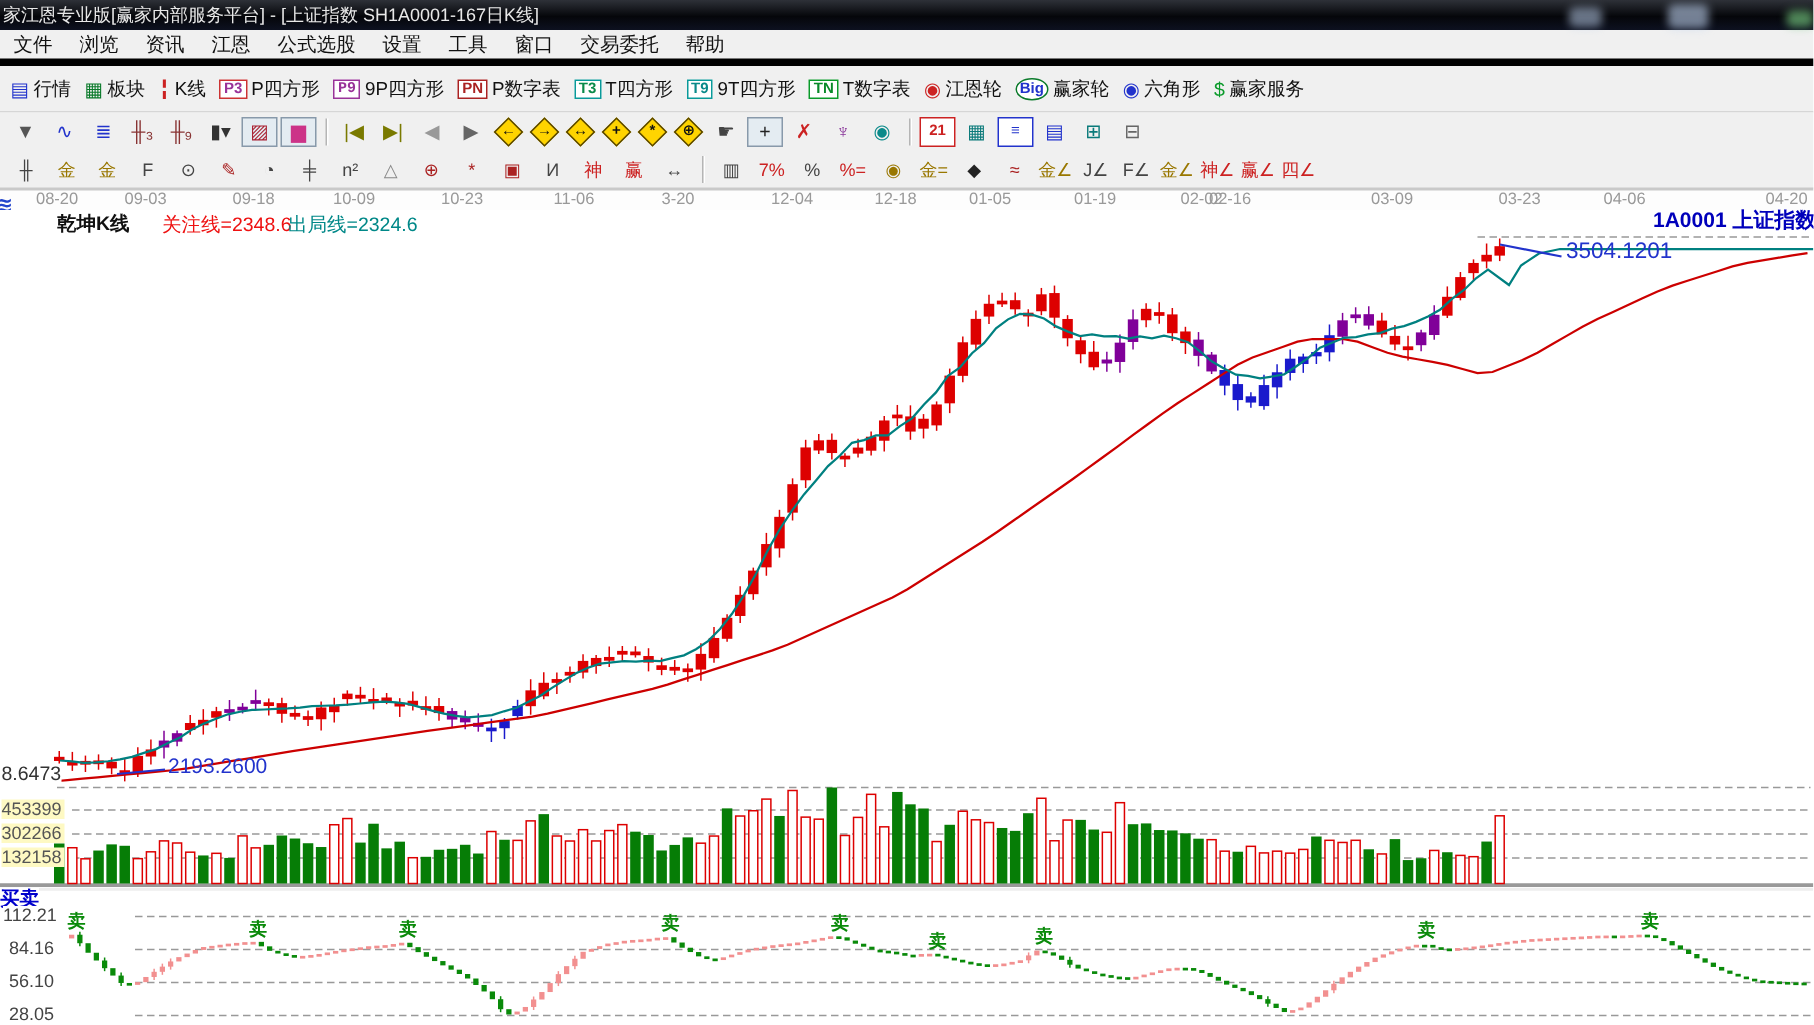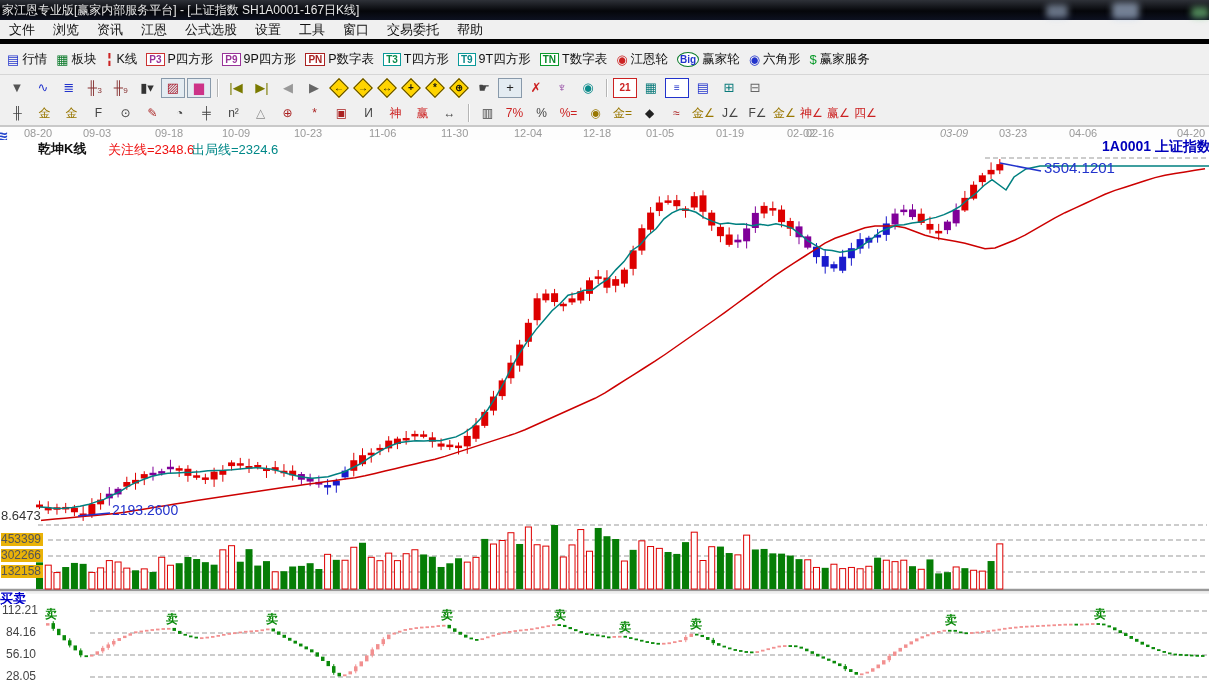--- a/index.html
+++ b/index.html
@@ -37,21 +37,21 @@
   .chart{position:absolute;left:0;top:140px;width:1095px;height:543px;background:#fff}
   .chart svg{position:absolute;left:0;top:0}
   .lbl{position:absolute;white-space:nowrap;line-height:1.1}
   .hdr-name{left:38px;top:2px;font-size:13px;font-weight:bold;color:#111}
   .hdr-watch{left:108px;top:3px;font-size:13px;color:#ee1111}
   .hdr-exit{left:192px;top:3px;font-size:13px;color:#008888}
   .hdr-symbol{left:1102px;top:-1px;font-size:14px;font-weight:bold;color:#0000bb}
   .lbl-last{left:1044px;top:20px;font-size:15px;color:#2233cc}
   .lbl-low{left:112px;top:363px;font-size:14px;color:#2233cc}
   .lbl-price{left:1px;top:369px;font-size:13px;color:#333;background:#fff}
-  .vlab{left:1px;font-size:12px;color:#555;background:#eab308;padding-right:2px}
+  .vlab{left:1px;font-size:12px;color:#555;background:#fef9c3;padding-right:2px}
   .slab{font-size:12px;color:#444;background:#fff;padding-right:2px}
   .sig-title{left:0;top:452px;font-size:13px;font-weight:bold;color:#0000cc;background:#fff}
   .sell-mark{position:absolute;font-size:12px;font-weight:bold;color:#0a8a0a}
 </style>
 </head>
 <body>
 
 <div class="titlebar">
   <span>家江恩专业版[赢家内部服务平台] - [上证指数  SH1A0001-167日K线]</span>
   <div class="tb-blur b1"></div>
@@ -81,21 +81,21 @@
     </span>
     <span class="tb1">
       <span class="ticon1" style="color: rgb(204, 34, 34);">╏</span>
       <span class="tlabel">K线</span>
     </span>
     <span class="tb1">
       <span class="badge" style="color: rgb(153, 51, 153); border-color: rgb(204, 51, 51);">P3</span>
       <span class="tlabel">P四方形</span>
     </span>
     <span class="tb1">
-      <span class="badge" style="color: rgb(153, 51, 153); border-color: rgb(153, 51, 153);">P9</span>
+      <span class="badge" style="color: rgb(153, 51, 153); border-color: rgb(153, 51, 153); font-family: Liberation Mono, monospace;">P9</span>
       <span class="tlabel">9P四方形</span>
     </span>
     <span class="tb1">
       <span class="badge" style="color: rgb(170, 34, 34); border-color: rgb(170, 34, 34);">PN</span>
       <span class="tlabel">P数字表</span>
     </span>
     <span class="tb1">
       <span class="badge" style="color: rgb(10, 138, 74); border-color: rgb(10, 154, 154);">T3</span>
       <span class="tlabel">T四方形</span>
     </span>
@@ -205,28 +205,28 @@
     <span class="ticon3" style="color: rgb(204, 34, 34);">四∠</span>
   </div>
 <div class="dateaxis" id="dateaxis">
   <span class="edgeicon">≋</span>
 <span class="date" style="left: 24px;">08-20</span>
     <span class="date" style="left: 83px;">09-03</span>
     <span class="date" style="left: 155px;">09-18</span>
     <span class="date" style="left: 222px;">10-09</span>
     <span class="date" style="left: 294px;">10-23</span>
     <span class="date" style="left: 369px;">11-06</span>
-    <span class="date" style="left: 441px;">11-30</span>
+    <span class="date" style="left: 441px;">3-20</span>
     <span class="date" style="left: 514px;">12-04</span>
     <span class="date" style="left: 583px;">12-18</span>
     <span class="date" style="left: 646px;">01-05</span>
     <span class="date" style="left: 716px;">01-19</span>
     <span class="date" style="left: 787px;">02-02</span>
     <span class="date" style="left: 806px; text-align: center;">02-16</span>
-    <span class="date" style="left: 940px; font-style: italic;">03-09</span>
+    <span class="date" style="left: 914px;">03-09</span>
     <span class="date" style="left: 999px;">03-23</span>
     <span class="date" style="left: 1069px;">04-06</span>
     <span class="date" style="left: 1140px; margin-left: 37px;">04-20</span>
   </div>
 
 <div class="chart" id="chart">
   <svg id="chart-svg" width="1209" height="543" viewBox="0 140 1209 543">
       <g>
         <line x1="38" y1="525" x2="1207" y2="525" stroke="#999999" stroke-width="1" stroke-dasharray="5,3"></line>
         <line x1="48" y1="540" x2="1207" y2="540" stroke="#999999" stroke-width="1" stroke-dasharray="5,3"></line>

